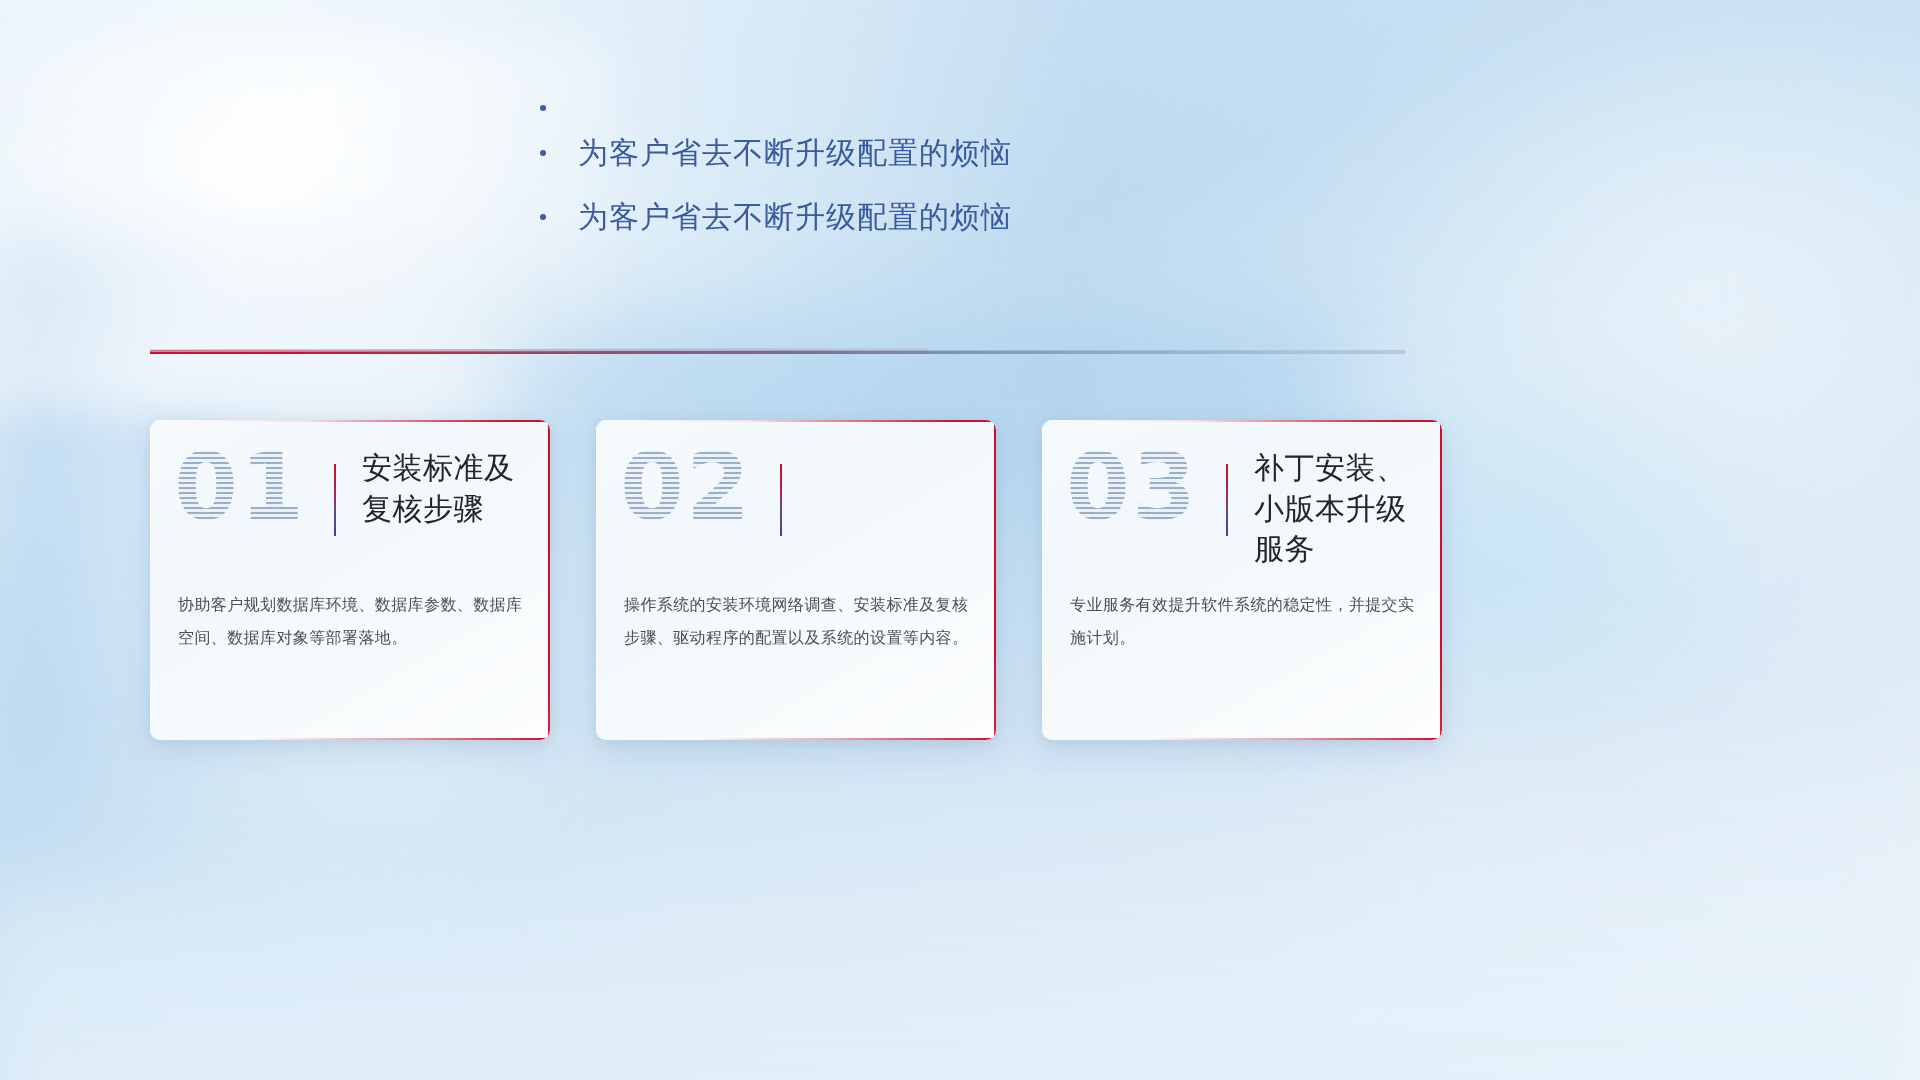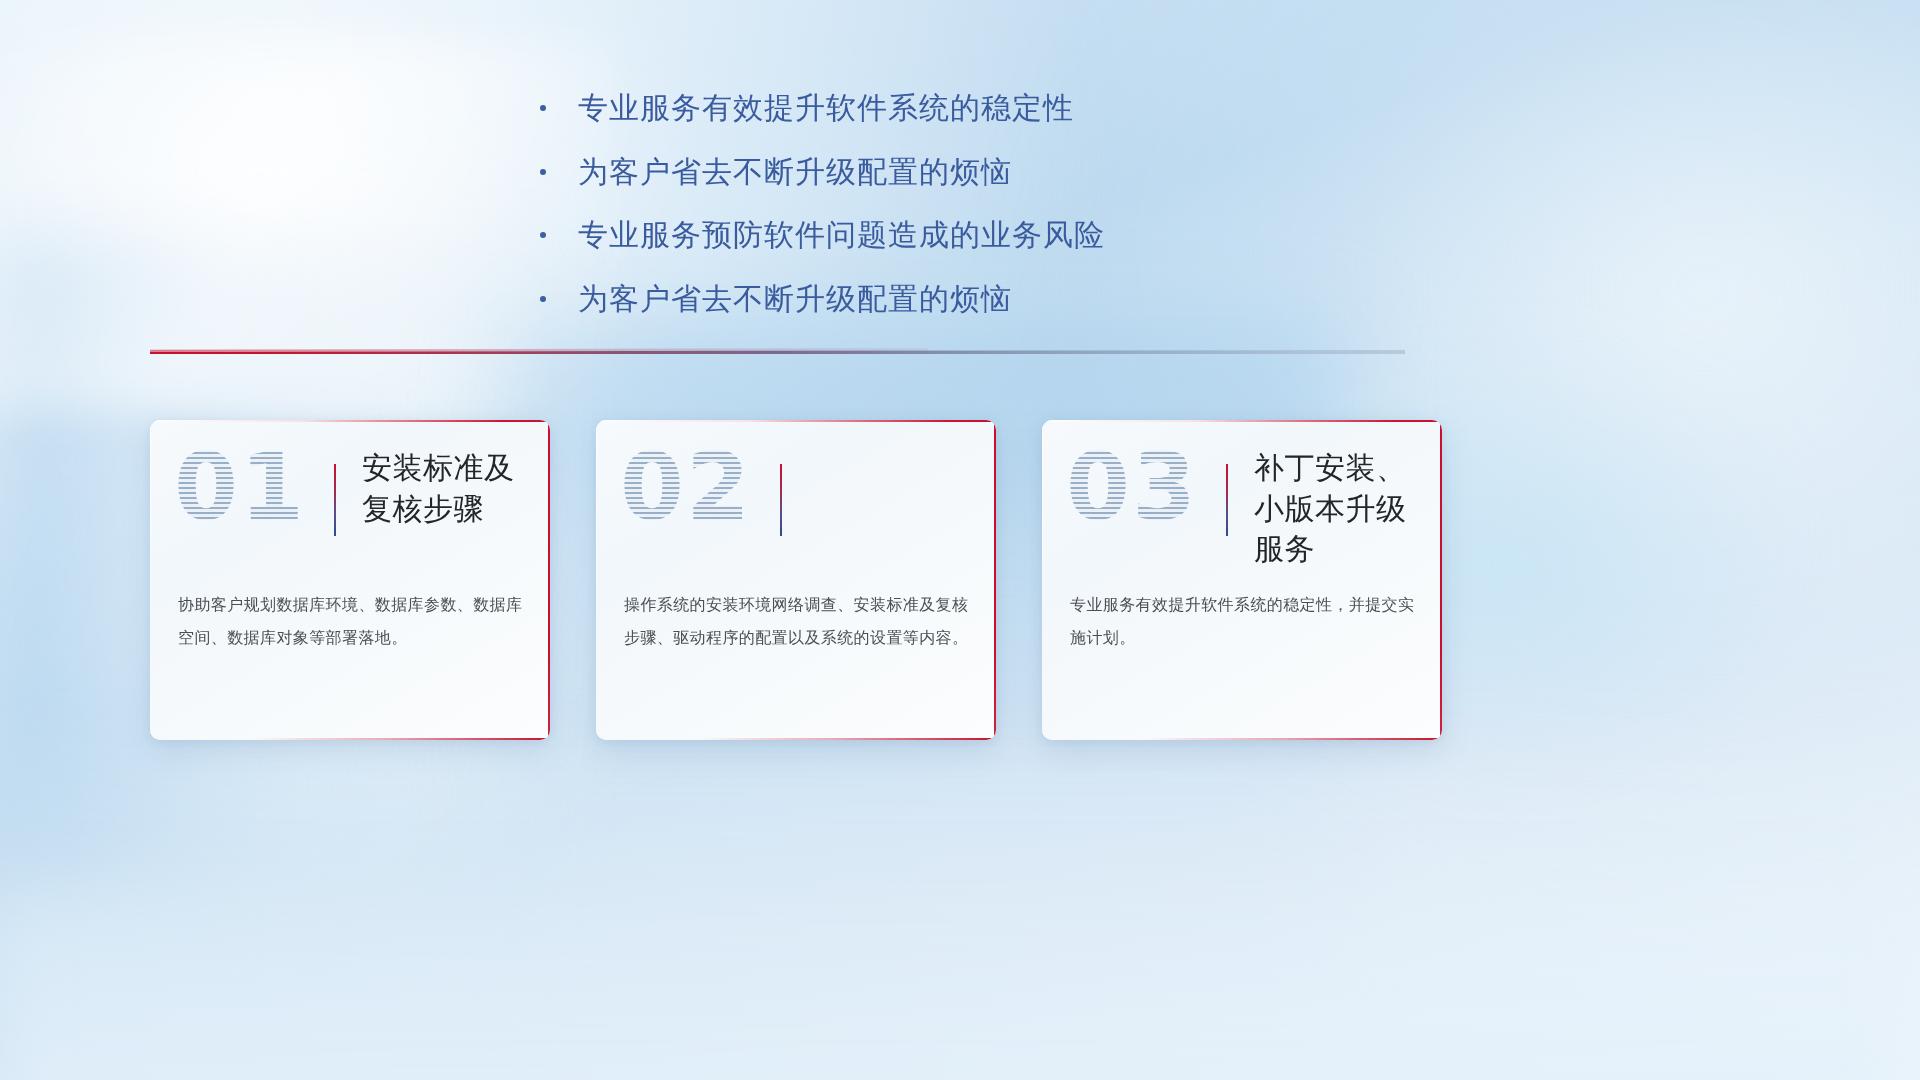--- a/index.html
+++ b/index.html
@@ -178,32 +178,27 @@
   <div class="bg-tint-mid"></div>
   <div class="bg-tint-cyan"></div>
   <div class="bg-streak"></div>
   <div class="bg-tint-bottom"></div>
 </div>
 
 <div class="bullets">
 
   <div class="bullet-row">
     <span class="bullet-dot"></span>
-    <span class="bullet-text">专业服务有效提升软件系统的稳定性</span>
   </div>
 
   <div class="bullet-row">
     <span class="bullet-dot"></span>
     <span class="bullet-text">为客户省去不断升级配置的烦恼</span>
   </div>
 
-  <div class="bullet-row">
-    <span class="bullet-dot"></span>
-    <span class="bullet-text">专业服务预防软件问题造成的业务风险</span>
-  </div>
 
   <div class="bullet-row">
     <span class="bullet-dot"></span>
     <span class="bullet-text">为客户省去不断升级配置的烦恼</span>
   </div>
 
 </div>
 
 <div class="divider-wrap">
   <div class="divider-line"></div>

